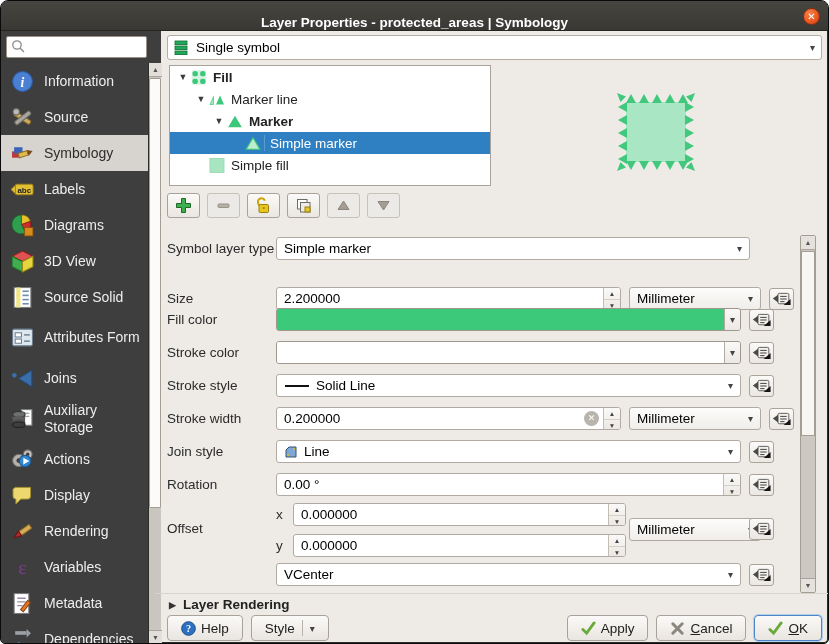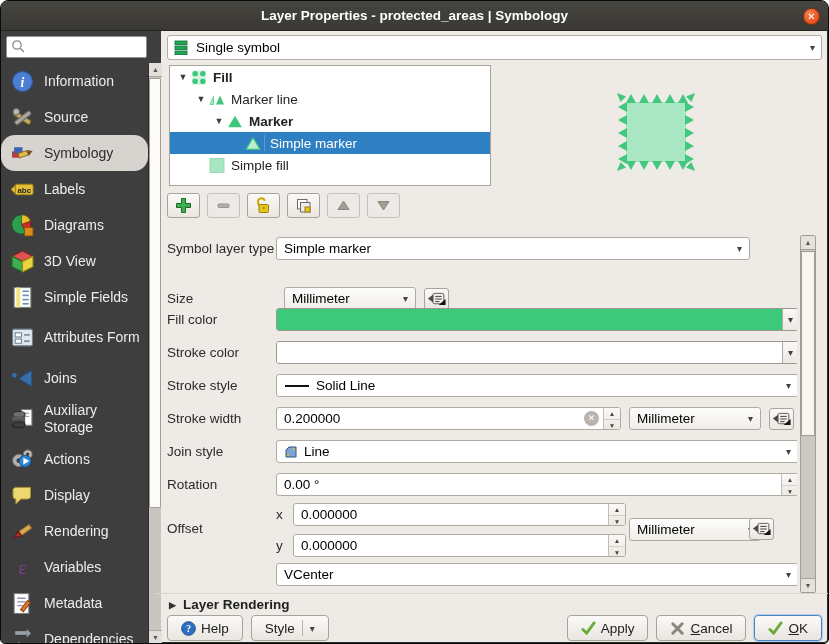--- a/index.html
+++ b/index.html
@@ -6,21 +6,21 @@
   html,body { background:#ffffff; font-family:"Liberation Sans", sans-serif; }
   .dialog {
     position:relative; width:829px; height:644px;
     background:#eeebe7; border:1px solid #0a0a0a;
     border-radius:8px 8px 5px 5px; overflow:hidden;
     box-shadow:0 0 0 1px #2b2b2b inset;
   }
   
   .titlebar {
     height:30px; background:linear-gradient(#47453f,#3a3834);
-    display:flex; align-items:center; justify-content:center; position:relative;
+    display:flex; align-items:flex-end; justify-content:center; position:relative;
     border-bottom:1px solid #262520;
   }
   .titlebar .title { color:#fff; font-weight:bold; font-size:13.5px; }
   .close-btn {
     position:absolute; right:8px; top:7px; width:17px; height:17px; border-radius:50%;
     background:radial-gradient(circle at 35% 30%, #f4824a, #e9571f 60%, #c8431a);
     border:1px solid #8c2f10; color:#fff; font-size:10px; line-height:15px; text-align:center;
     cursor:default;
   }
   
@@ -30,21 +30,21 @@
   .search-wrap { position:absolute; left:5px; top:5px; width:141px; height:22px; }
   .search-wrap input {
     width:100%; height:100%; border:1px solid #999288; border-radius:2px;
     padding:0 4px 0 24px; font-size:12px; background:#fff; outline:none;
   }
   .search-wrap .mag { position:absolute; left:5px; top:3px; width:15px; height:15px; }
   .nav { position:absolute; left:0; top:32px; width:147px; bottom:0; overflow:hidden; }
   .nav-item { display:flex; align-items:center; padding:0 0 0 8px; color:#ededed; font-size:14px; cursor:default; }
   .nav-item.single { height:36px; }
   .nav-item.double { height:45px; }
-  .nav-item.selected { background:#d7d3ce; color:#2d2d2d;border-radius:14px; }
+  .nav-item.selected { background:#d7d3ce; color:#2d2d2d; }
   .nav-icon { width:26px; height:24px; flex:none; margin-right:9px; display:flex; align-items:center; justify-content:center; }
   .nav-icon svg { width:23px; height:23px; }
   .nav-label { line-height:1.15; width:100px; }
   .side-scroll { position:absolute; right:0; top:32px; width:13px; bottom:0; background:#c9c5bf; border-left:1px solid #2e2d2a; }
   .sb-btn { position:absolute; left:0; width:13px; height:14px; background:#e2dfda; color:#555; font-size:7px; text-align:center; line-height:14px; }
   .sb-up { top:0; border-bottom:1px solid #aaa49c;}
   .sb-down { bottom:0; border-top:1px solid #aaa49c;}
   .side-thumb { position:absolute; left:0; top:15px; width:12px; height:430px; background:#fcfbf9; border:1px solid #a39d94; border-radius:1px; }
   
   .main { position:relative; width:669px; height:613px; }
@@ -95,21 +95,21 @@
   .spin-btns i:first-child { border-bottom:1px solid #d5d0c8; }
   .clear-x { width:15px; height:15px; border-radius:50%; background:#b9b4ad; color:#fff; font-size:9px; line-height:15px; text-align:center; margin-right:4px; flex:none; }
   .colorbtn { height:23px; border:1px solid #9d978e; border-radius:3px; display:flex; overflow:hidden; }
   .colorbtn .swatch { flex:1; }
   .colorbtn .dd { width:16px; border-left:1px solid #b0aaa2; background:linear-gradient(#faf9f7,#ece8e3); display:flex; align-items:center; justify-content:center; }
   .ovr-btn { width:25px; height:22px; border:1px solid #aba49b; border-radius:3px; background:linear-gradient(#fbfaf8,#ebe7e2); display:flex; align-items:center; justify-content:center; flex:none; }
   .ovr-btn svg { width:19px; height:16px; }
   .unit-combo { width:132px; flex:none;justify-content:space-between; }
   .gap8 { width:8px; flex:none; }
   .w345 { width:345px; flex:none; }
-  .w465 { width:523px; flex:none; }
+  .w465 { width:465px; flex:none; }
   .w333 { width:333px; flex:none; }
   .xy-lab { width:12px; font-size:13.5px; color:#2b2b2b; flex:none; margin-right:5px;}
   
   .main-scroll { position:absolute; right:12px; top:204px; width:16px; height:358px; background:#ccc8c2; border:1px solid #a39d94; border-radius:2px; }
   .ms-btn { position:absolute; left:0; width:14px; height:14px; background:#e5e2dd; color:#555; font-size:7px; line-height:14px; text-align:center; }
   .ms-up{ top:0; border-bottom:1px solid #aaa49c;} .ms-down{ bottom:0; border-top:1px solid #aaa49c;}
   .ms-thumb { position:absolute; left:0; top:15px; width:14px; height:185px; background:#f8f6f3; border:1px solid #a39d94; }
   .form-sep { position:absolute; left:-6px; right:-35px; top:562px; height:1px; background:#d8d4cd; }
   
   .layer-rendering { position:absolute; left:8px; top:566px; display:flex; align-items:center; gap:7px; font-size:13.5px; font-weight:bold; color:#222; }
@@ -215,21 +215,21 @@
                 <rect x="3" y="1.5" width="16" height="19" fill="#fff" stroke="#7d7d7d"></rect>
                 <rect x="5" y="1.5" width="4" height="19" fill="#f2e687"></rect>
                 <g stroke="#6f8fb0" stroke-width="1.6">
                   <line x1="11" y1="5" x2="17" y2="5"></line>
                   <line x1="11" y1="9" x2="17" y2="9"></line>
                   <line x1="11" y1="13" x2="17" y2="13"></line>
                   <line x1="11" y1="17" x2="17" y2="17"></line>
                 </g>
               </svg>
             </span>
-            <span class="nav-label">Simple Fields</span>
+            <span class="nav-label">Source Solid</span>
           </div>
           <div class="nav-item double">
             <span class="nav-icon">
               <svg viewBox="0 0 22 22">
                 <rect x="1.5" y="3" width="19" height="16" rx="1.5" fill="#dde7ef" stroke="#6d7f90"></rect>
                 <rect x="4" y="6.5" width="6" height="4" fill="#fff" stroke="#6d7f90"></rect>
                 <rect x="4" y="12.5" width="6" height="4" fill="#fff" stroke="#6d7f90"></rect>
                 <line x1="12.5" y1="8.5" x2="18" y2="8.5" stroke="#6d7f90" stroke-width="1.4"></line>
                 <line x1="12.5" y1="14.5" x2="18" y2="14.5" stroke="#6d7f90" stroke-width="1.4"></line>
               </svg>
@@ -487,20 +487,27 @@
         <div class="form-row" style="top:2px;">
           <span class="f-label">Symbol layer type</span>
           <div class="combo white w465" style="width:474px;">
             <span>Simple marker</span>
             <span class="combo-arrow"></span>
           </div>
         </div>
 
         <div class="form-row" style="top:52px;">
           <span class="f-label">Size</span>
+          <div class="spin w345">
+            <span class="val">2.200000</span>
+            <span class="spin-btns">
+                <i>▲</i>
+                <i>▼</i>
+              </span>
+          </div>
           <span class="gap8"></span>
           <div class="combo unit-combo">
             <span>Millimeter</span>
             <span class="combo-arrow"></span>
           </div>
           <span class="gap8"></span>
           <span class="ovr-btn ovr">
               <svg viewBox="0 0 22 18">
                 <polygon points="1,8.5 7,4 7,13" fill="#4a4a4a"></polygon>
                 <rect x="7" y="2.5" width="12.5" height="12" rx="1.5" fill="#f4f1ec" stroke="#4a4a4a"></rect>

